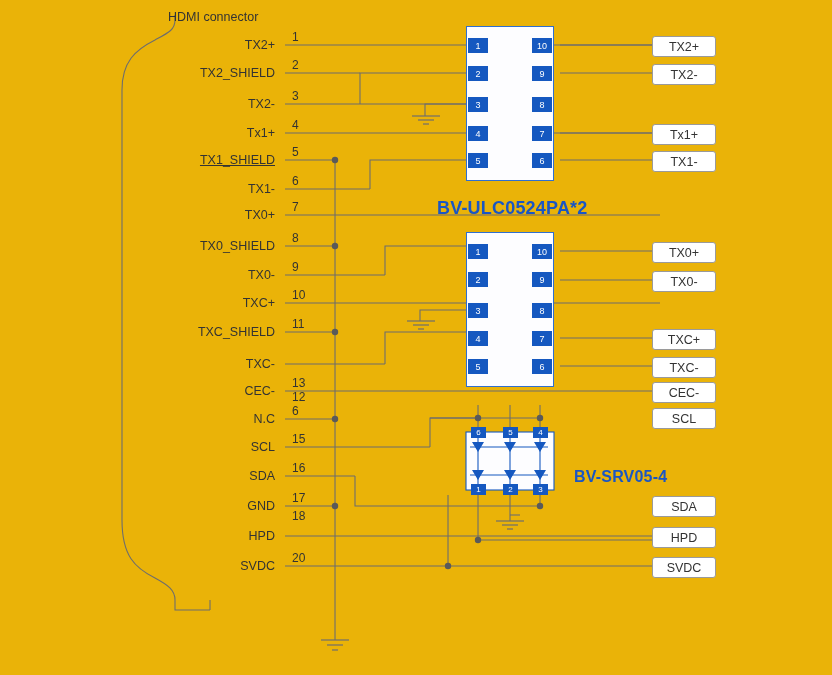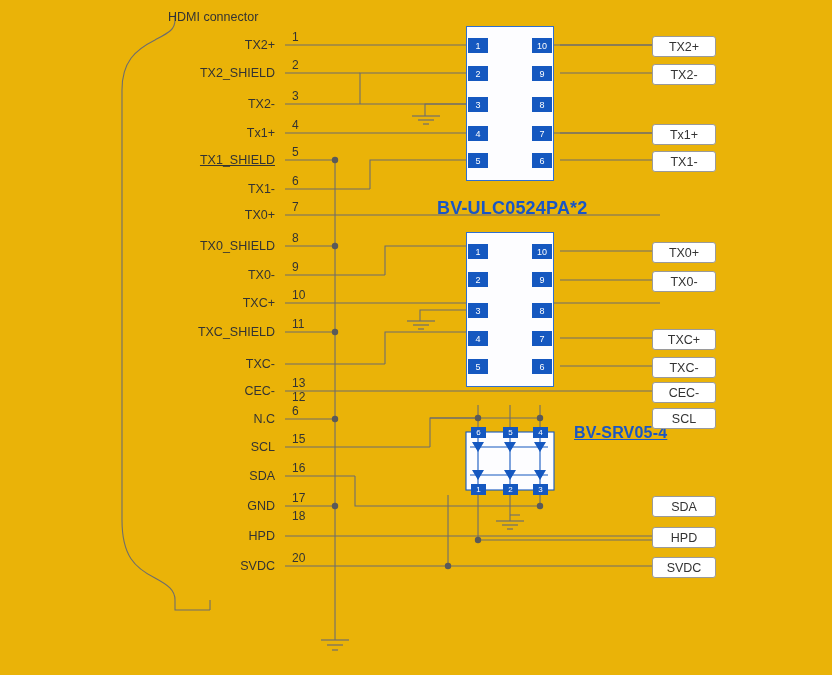--- a/index.html
+++ b/index.html
@@ -335,21 +335,21 @@
   <div class="pinpad" style="left:532px; top:331px;">7</div>
   <div class="pinpad" style="left:532px; top:359px;">6</div>
 
   <div class="srv-pad" style="left:471px; top:427px;">6</div>
   <div class="srv-pad" style="left:503px; top:427px;">5</div>
   <div class="srv-pad" style="left:533px; top:427px;">4</div>
   <div class="srv-pad" style="left:471px; top:484px;">1</div>
   <div class="srv-pad" style="left:503px; top:484px;">2</div>
   <div class="srv-pad" style="left:533px; top:484px;">3</div>
 
-  <div class="part-label small" style="left:574px; top:424px;text-decoration:underline;">BV-SRV05-4</div>
+  <div class="part-label small" style="left:574px; top:468px;">BV-SRV05-4</div>
 
   <div class="out-box" style="left:652px; top:36px;">TX2+</div>
   <div class="out-box" style="left:652px; top:64px;">TX2-</div>
   <div class="out-box" style="left:652px; top:124px;">Tx1+</div>
   <div class="out-box" style="left:652px; top:151px;">TX1-</div>
   <div class="out-box" style="left:652px; top:242px;">TX0+</div>
   <div class="out-box" style="left:652px; top:271px;">TX0-</div>
   <div class="out-box" style="left:652px; top:329px;">TXC+</div>
   <div class="out-box" style="left:652px; top:357px;">TXC-</div>
   <div class="out-box" style="left:652px; top:382px;">CEC-</div>

